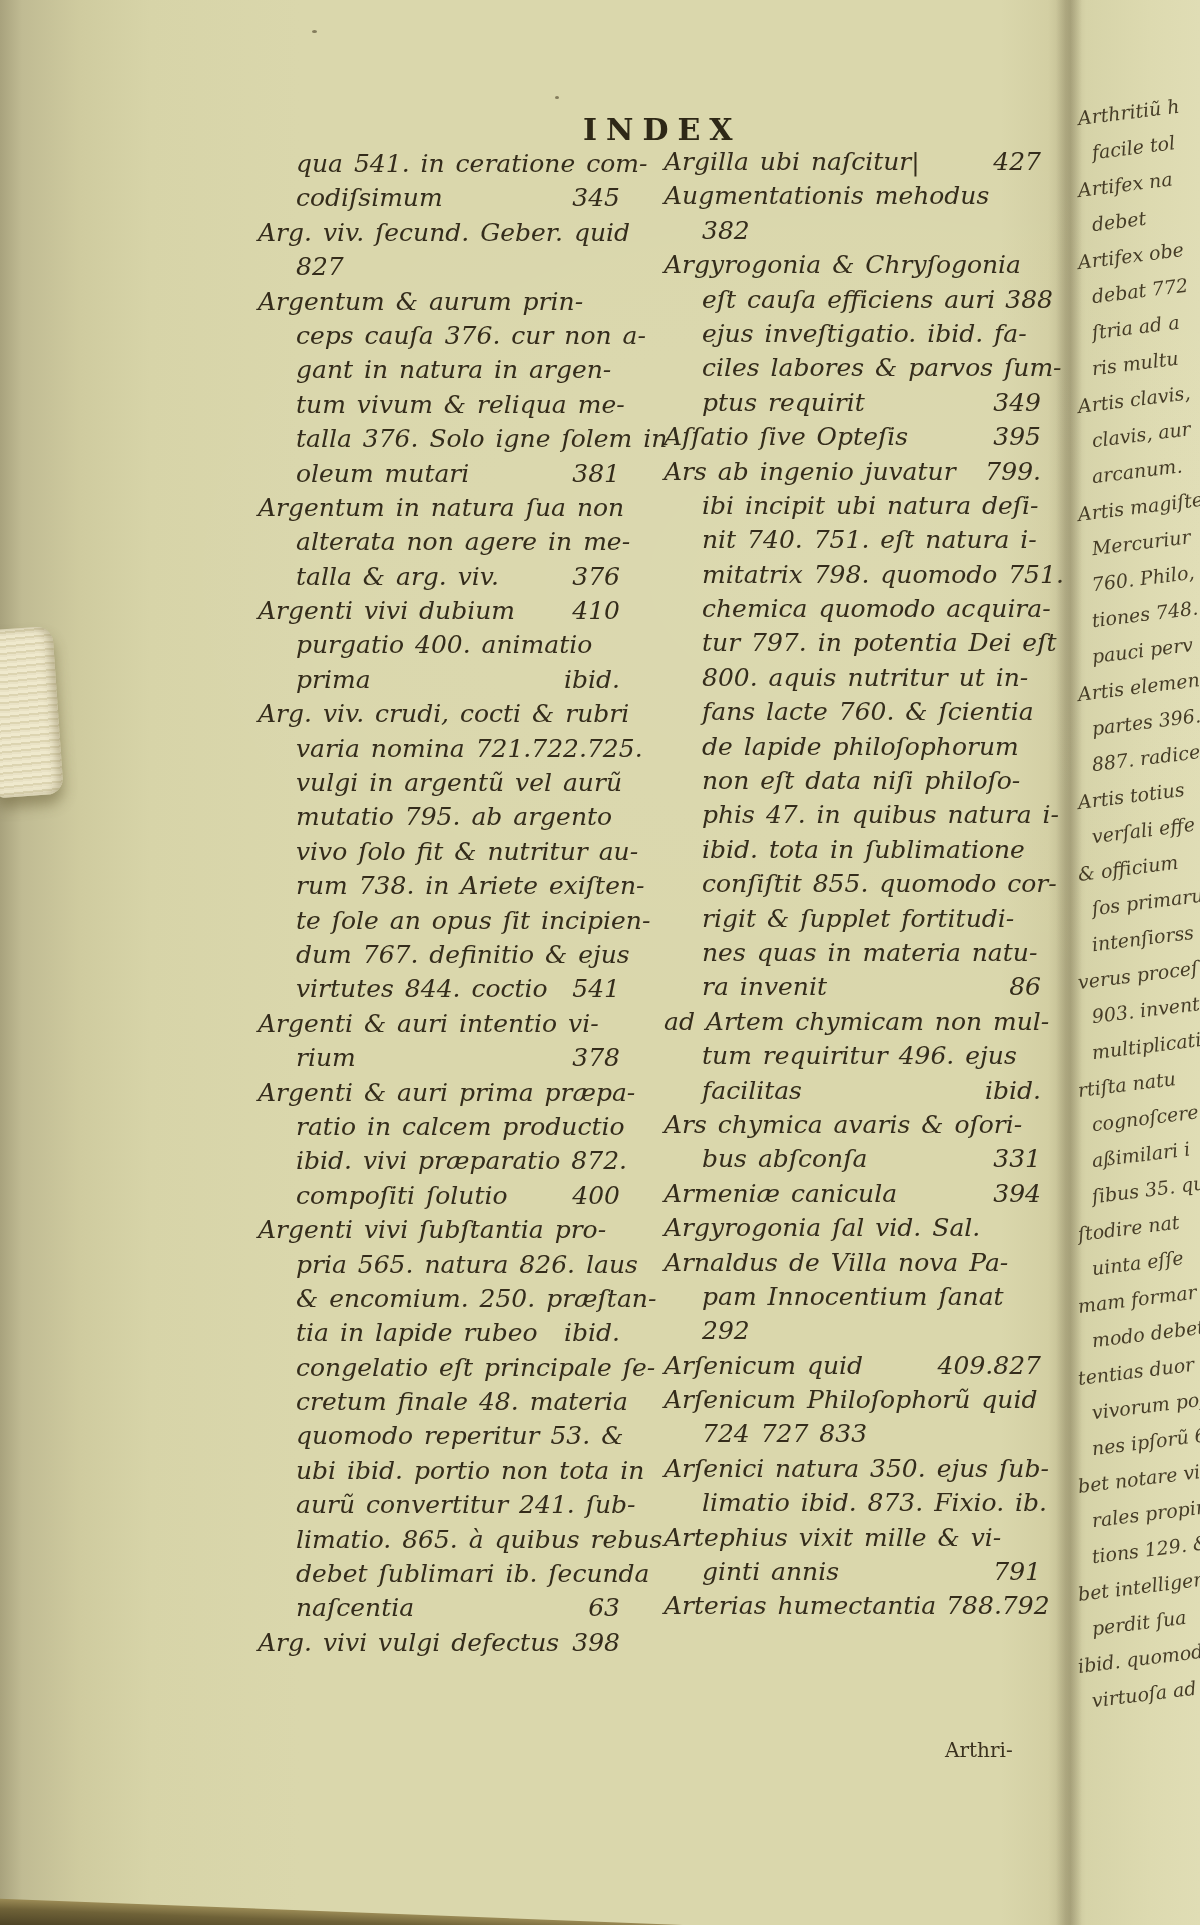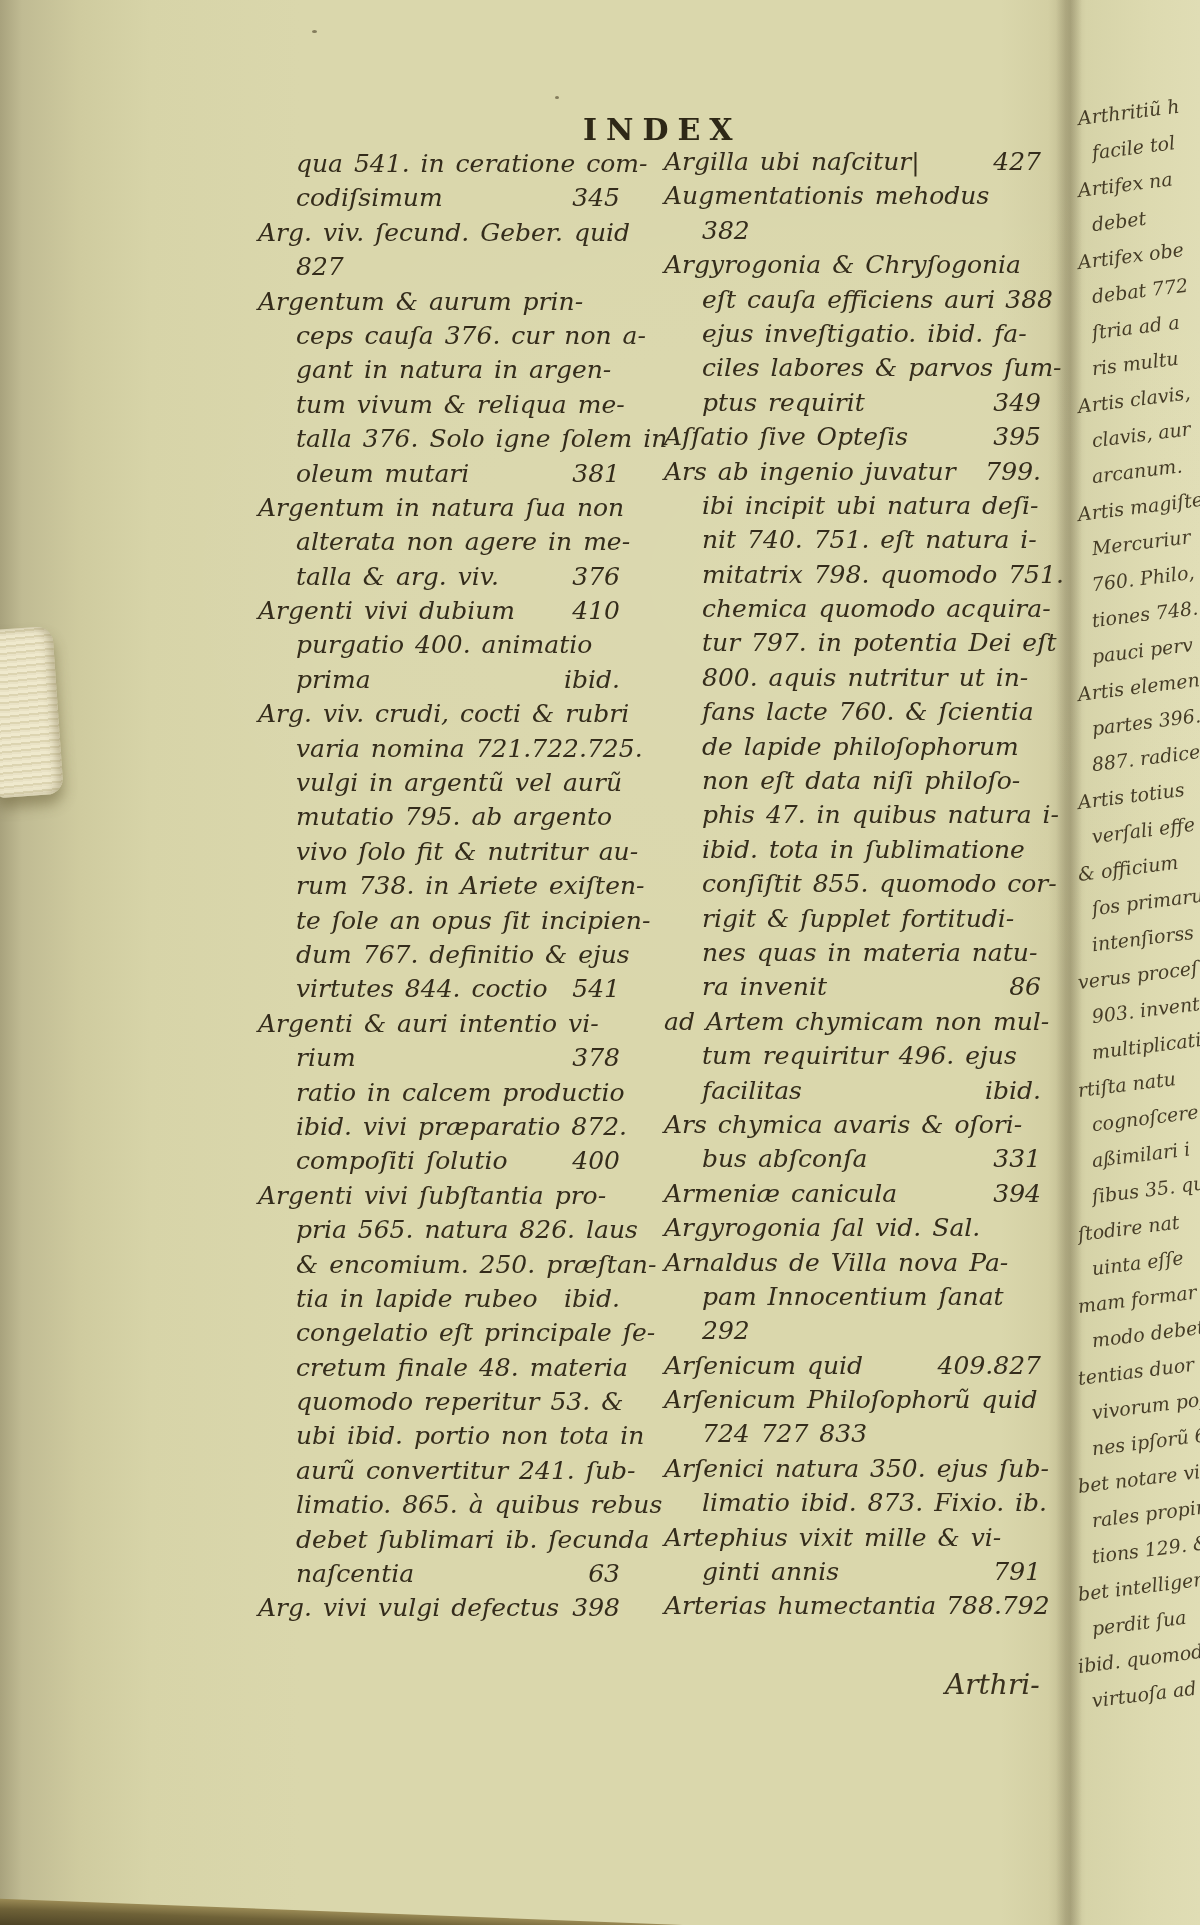--- a/index.html
+++ b/index.html
@@ -25,22 +25,22 @@
   .col{position:absolute;font-style:italic;font-size:25px;word-spacing:3px;}
   .col .line{
     display:flex;justify-content:space-between;align-items:baseline;
     height:34.4px;line-height:34.4px;white-space:nowrap;
   }
   .col .line.cont{padding-left:38px;}
   .col .line .n{margin-left:10px;}
   .col-left{left:258px;top:147px;width:362px;}
   .col-right{left:664px;top:145px;width:377px;text-align:center;}
   .catchword{
-    position:absolute;left:945px;top:1668px;
-    font-style:italic;font-size:28px;color:#3a311e;
+    position:absolute;left:945px;top:1738px;
+    font-size:20px;color:#3a311e;
   }
   
   .fore-edge{
     position:absolute;left:1078px;top:100px;width:150px;
     font-style:italic;font-size:19px;color:#453c26;
   }
   .fore-edge .line{
     height:36px;line-height:36px;white-space:nowrap;
     transform:rotate(-7deg);transform-origin:left center;
   }
@@ -155,20 +155,23 @@
       <div class="line cont">
         <span class="t">virtutes 844. coctio</span>
         <span class="n">541</span>
       </div>
       <div class="line">
         <span class="t">Argenti &amp; auri intentio vi-</span>
       </div>
       <div class="line cont">
         <span class="t">rium</span>
         <span class="n">378</span>
+      </div>
+      <div class="line">
+        <span class="t">Argenti &amp; auri prima præpa-</span>
       </div>
       <div class="line cont">
         <span class="t">ratio in calcem productio</span>
       </div>
       <div class="line cont">
         <span class="t">ibid.  vivi præparatio 872.</span>
       </div>
       <div class="line cont">
         <span class="t">compoſiti ſolutio</span>
         <span class="n">400</span>

